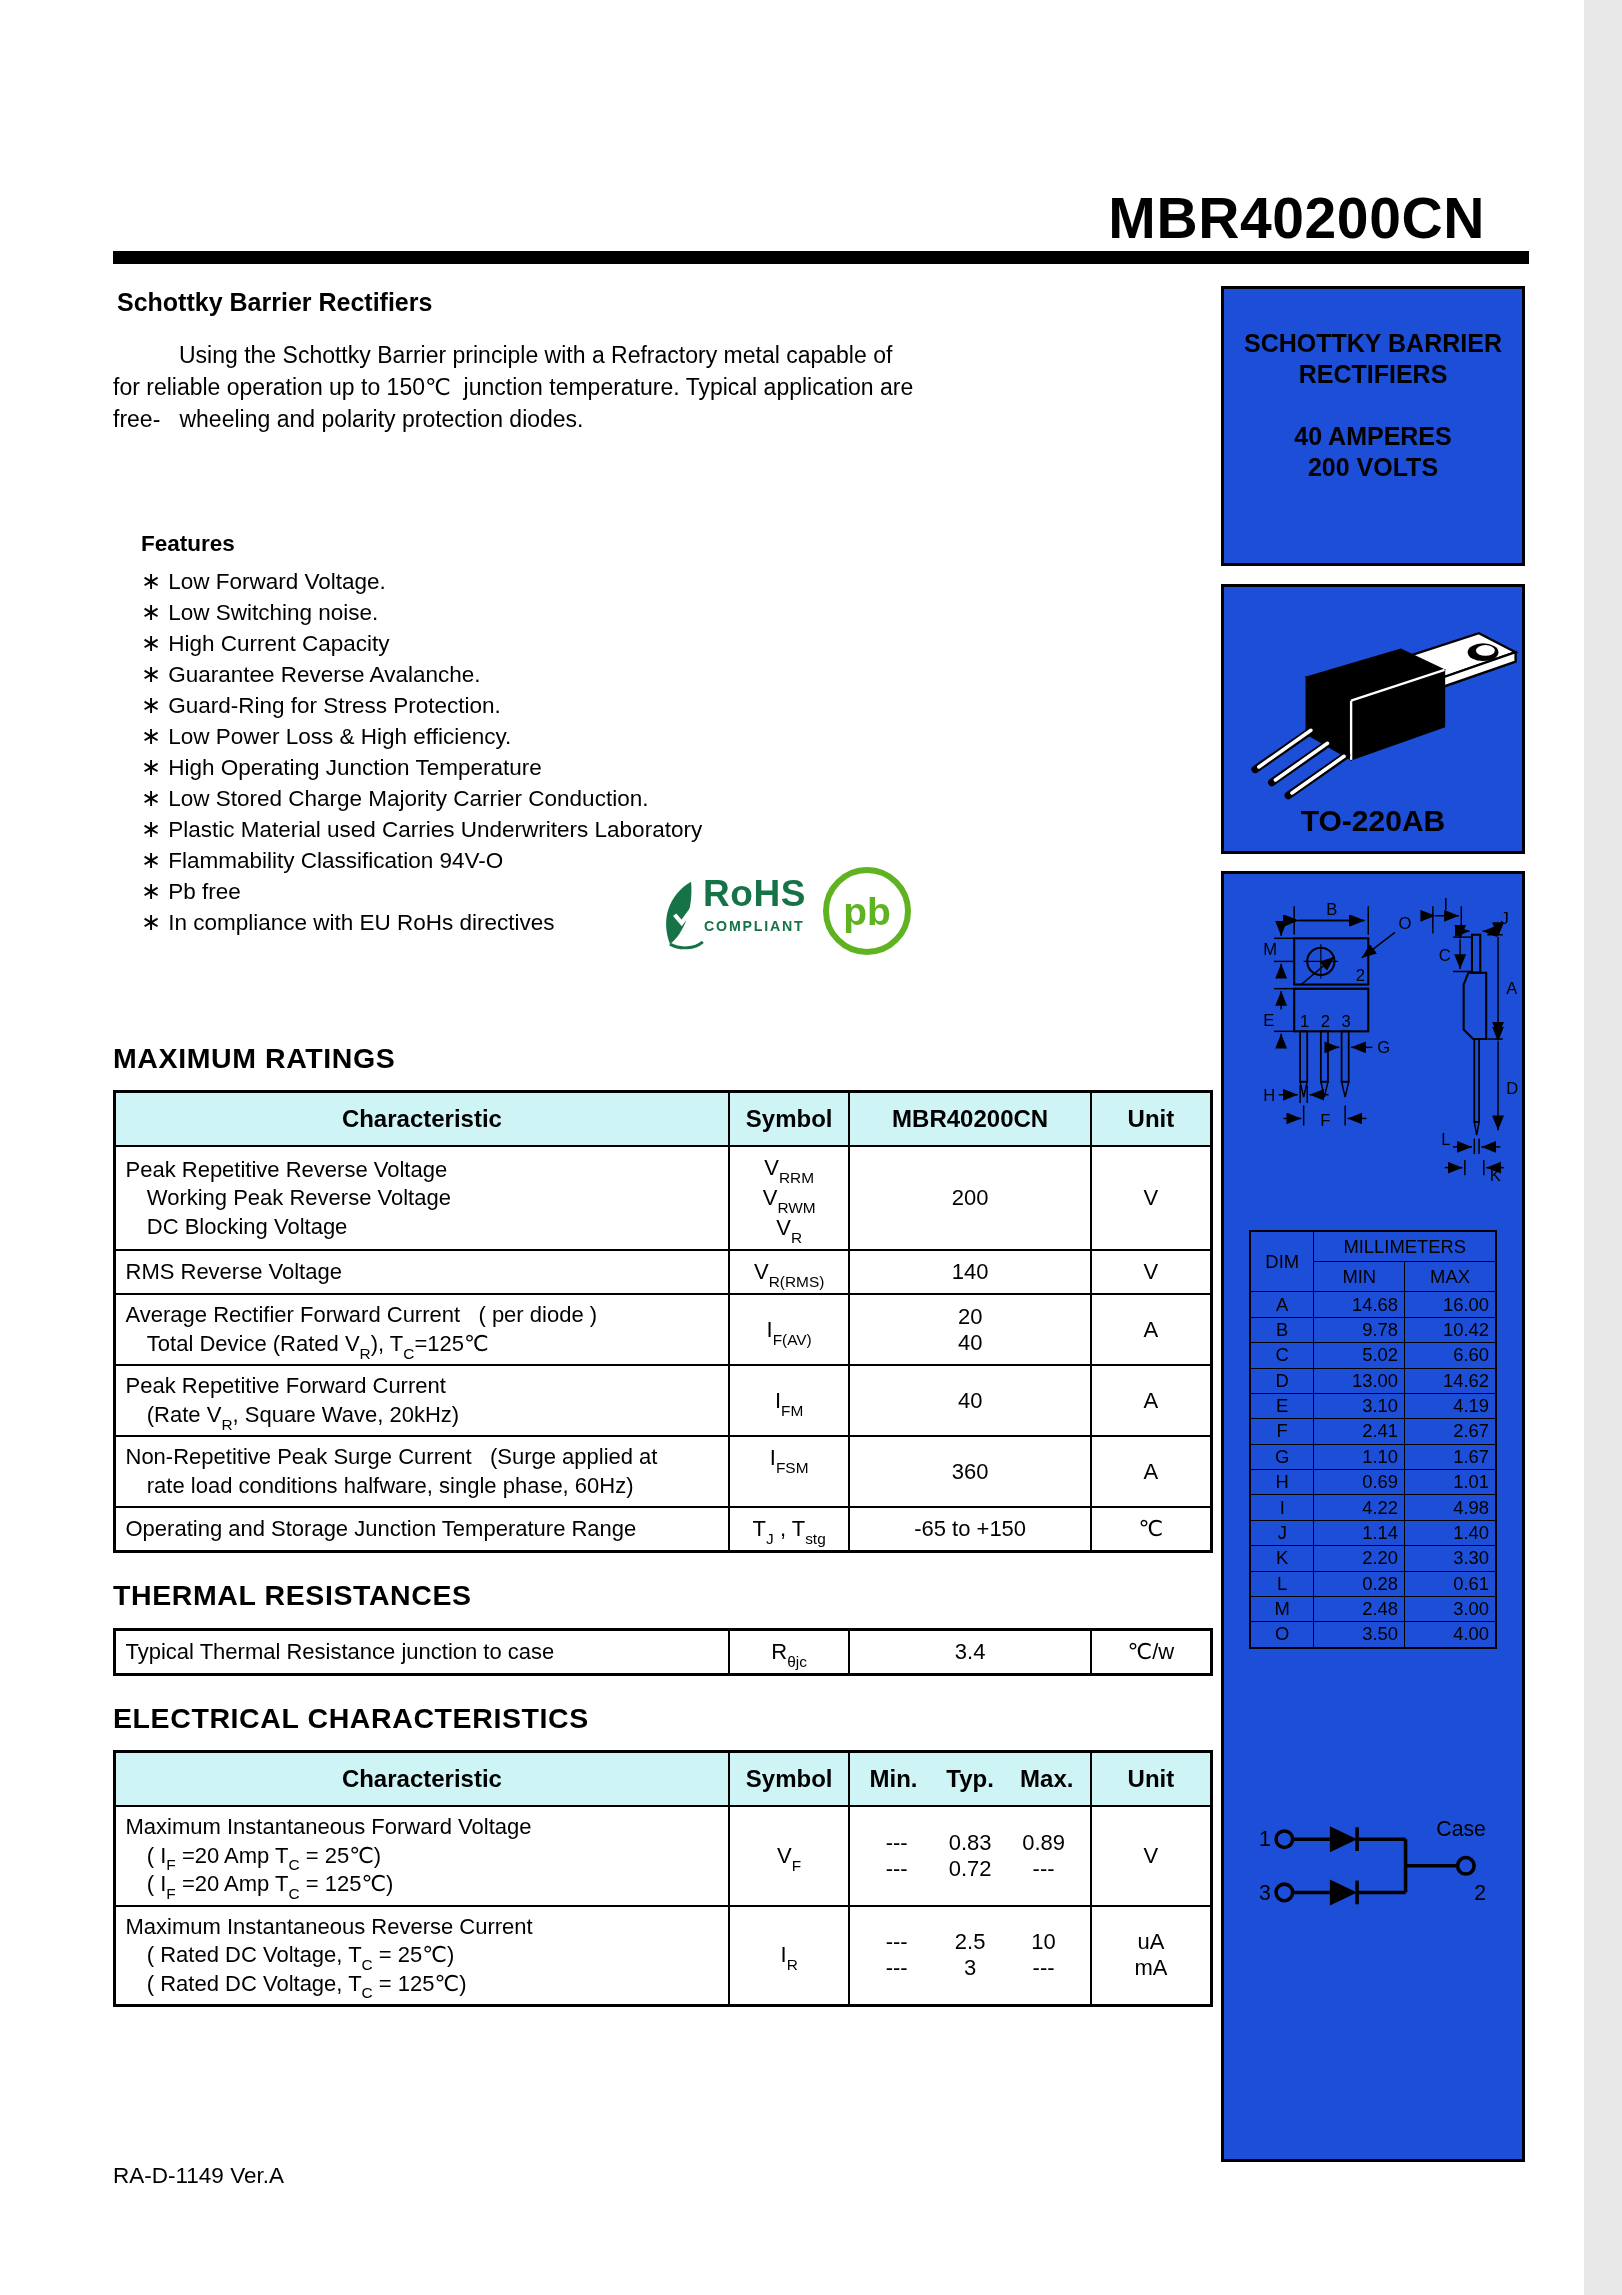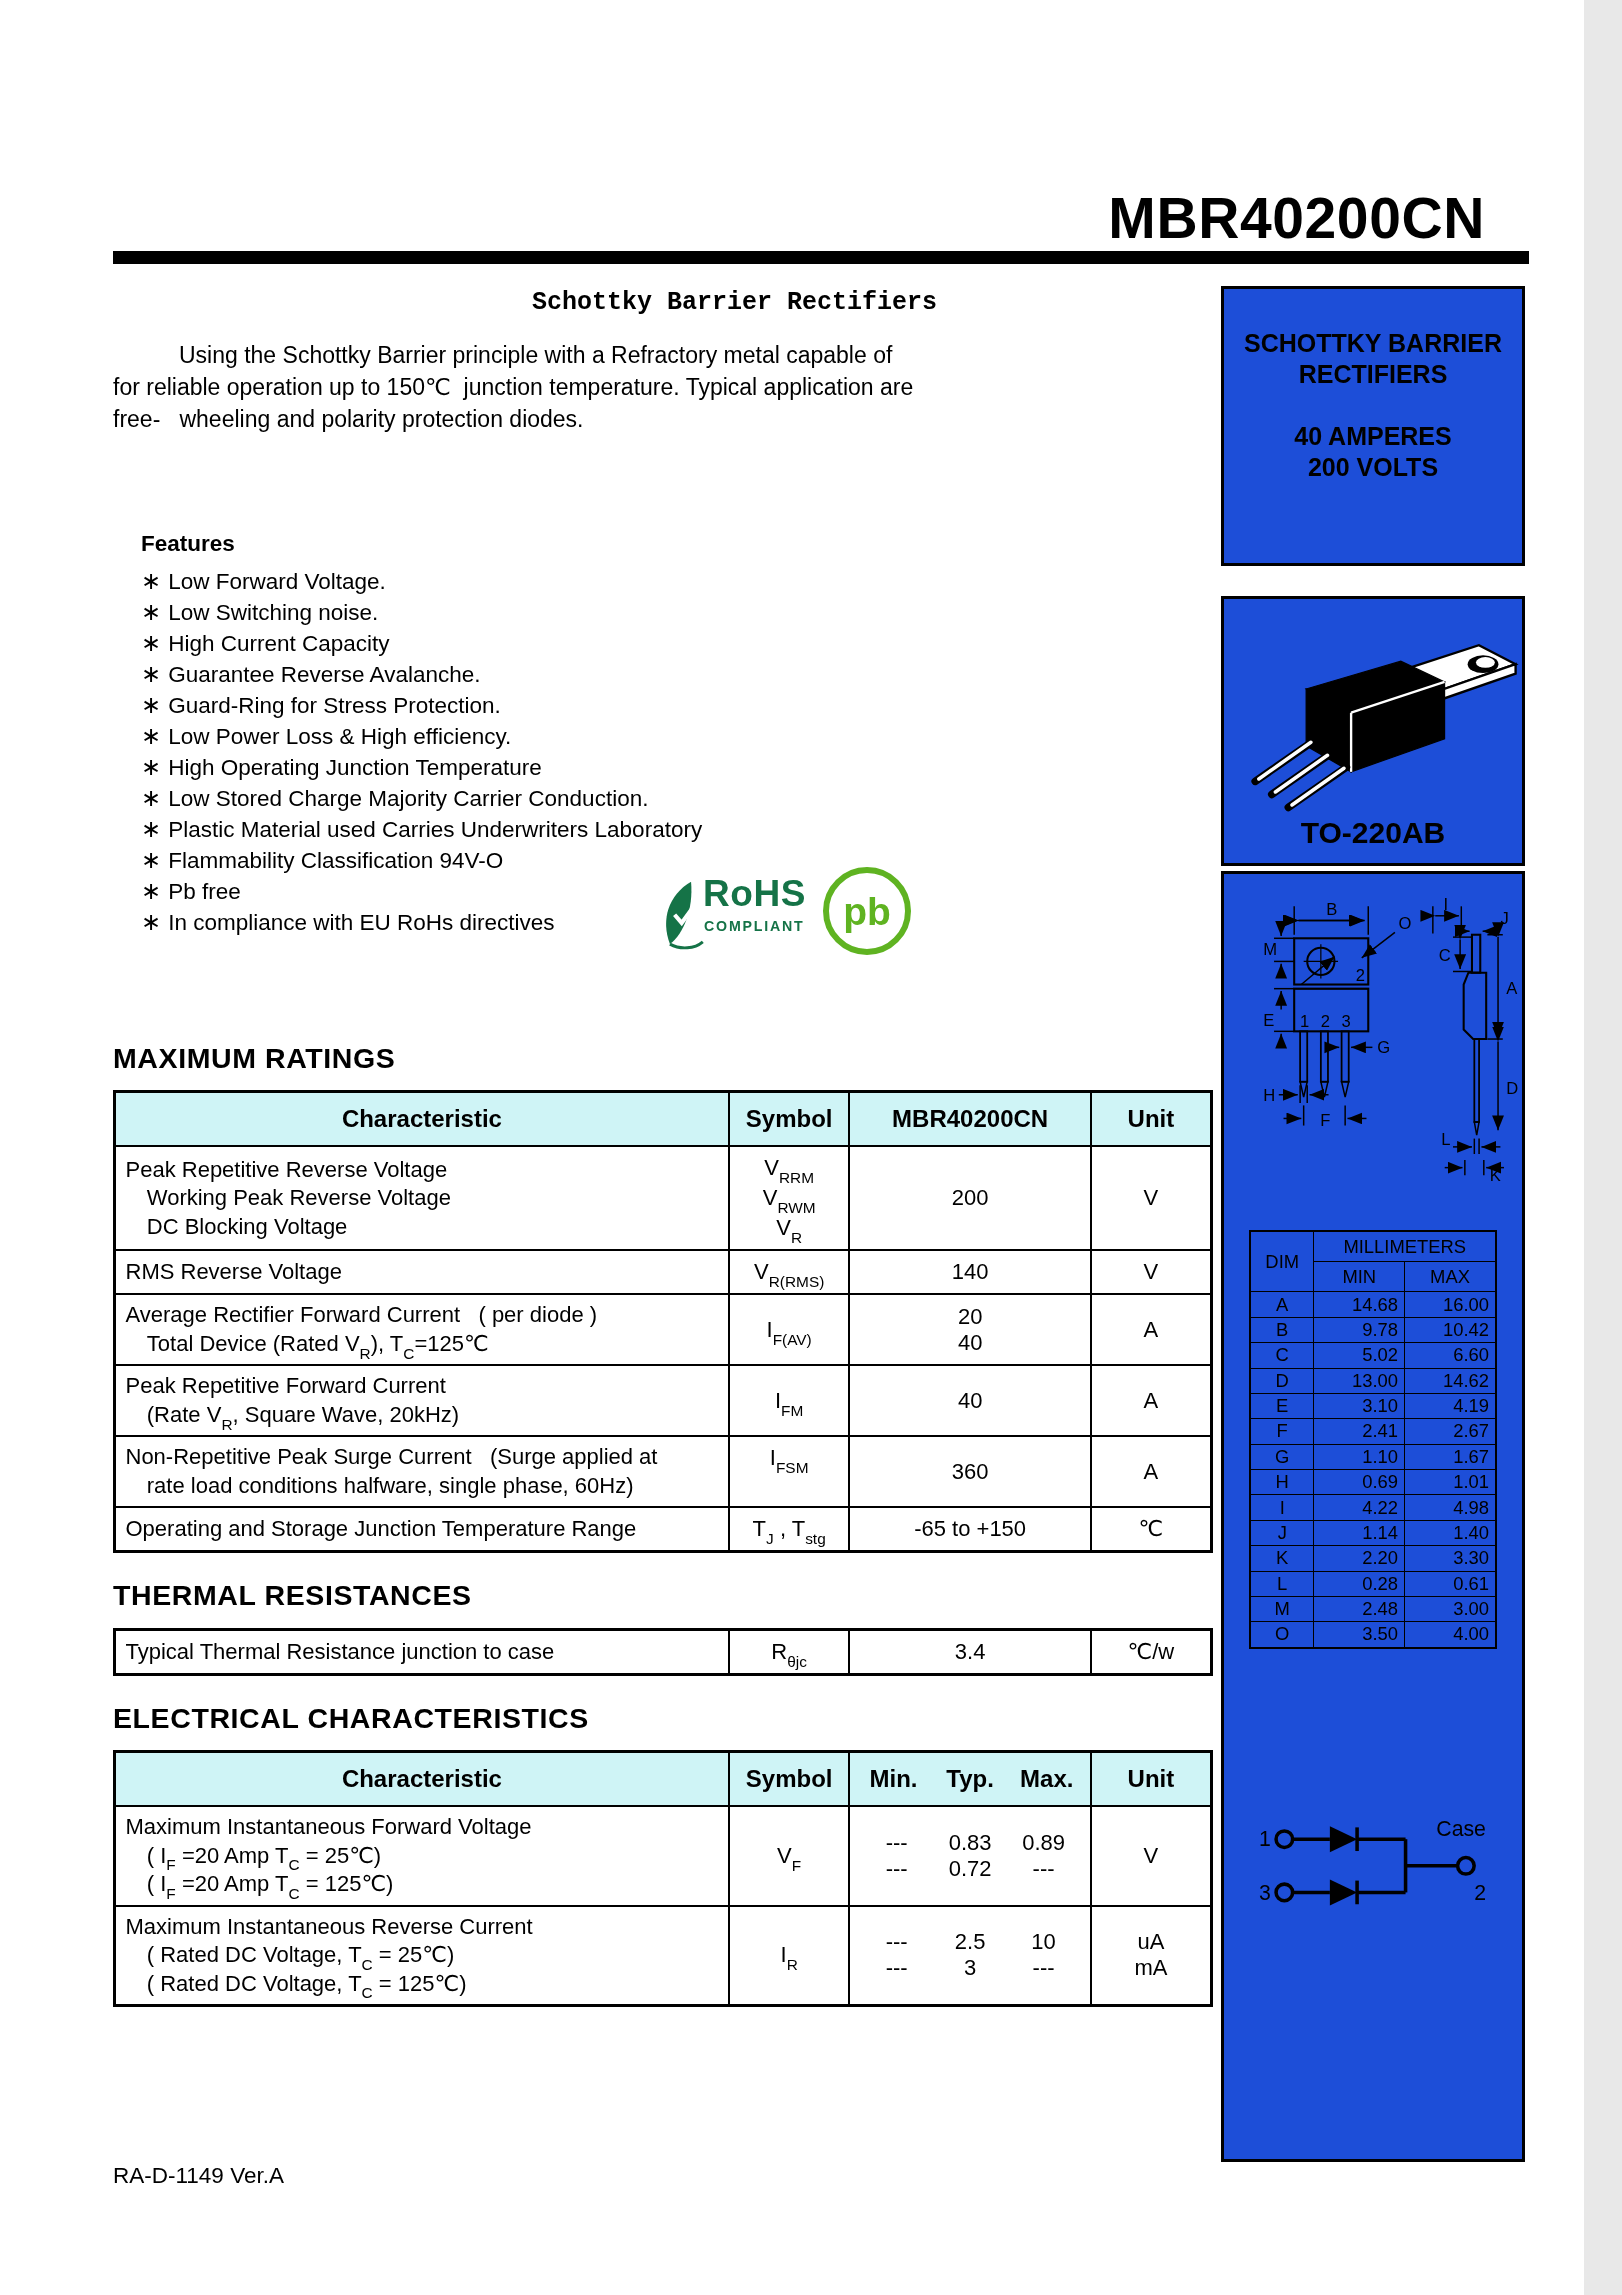--- a/index.html
+++ b/index.html
@@ -4,22 +4,22 @@
 <style>
   html,body{margin:0;padding:0;background:#e8e8e8;}
   .page{position:relative;width:1584px;height:2295px;background:#ffffff;
         font-family:"Liberation Sans","DejaVu Sans",sans-serif;color:#000;overflow:hidden;}
 
   
   .part-title{position:absolute;top:185px;right:99px;font-size:57px;font-weight:bold;letter-spacing:0.6px;}
   .title-bar{position:absolute;left:113px;top:251px;width:1416px;height:13px;background:#000;}
 
   
-  .intro-heading{position:absolute;left:101px;top:288px;width:836px;text-align:right;
-                 font-size:25px;font-weight:bold;font-family:Liberation Mono, monospace;}
+  .intro-heading{position:absolute;left:117px;top:288px;width:836px;text-align:left;
+                 font-size:25px;font-weight:bold;}
   .paragraph{position:absolute;left:113px;top:339px;font-size:23px;line-height:32px;}
   .para-line{white-space:pre;}
   .para-line.first{padding-left:66px;}
 
   
   .features{position:absolute;left:141px;top:531px;font-size:22.5px;}
   .features-heading{font-weight:bold;margin-bottom:9.5px;}
   .feature-item{display:flex;align-items:baseline;height:31px;}
   .feature-bullet{margin-right:7.1px;font-size:24px;}
 
@@ -51,21 +51,21 @@
 
   
   .footer{position:absolute;left:113px;top:2163px;font-size:22.5px;}
 
   
   .sbox{position:absolute;left:1221px;width:304px;border:3px solid #000;background:#1d4ed8;box-sizing:border-box;}
   .box-summary{top:286px;height:280px;text-align:center;}
   .summary-line{font-size:25px;font-weight:bold;line-height:31px;}
   .summary-group1{margin-top:39px;}
   .summary-group2{margin-top:31px;}
-  .box-package{top:596px;height:270px;}
+  .box-package{top:584px;height:270px;}
   .package-art{position:absolute;left:0px;top:6px;}
   .package-label{position:absolute;bottom:13px;width:100%;text-align:center;font-size:30px;font-weight:bold;}
   .box-dims{top:871px;height:1291px;}
   .dim-drawing{position:absolute;left:0px;top:24px;}
   .dt{font-size:28px;fill:#000;font-family:"Liberation Sans","DejaVu Sans",sans-serif;}
   .dim-table-wrap{position:absolute;left:25px;top:356px;width:248px;}
   table.dims{border-collapse:collapse;width:100%;border:2.4px solid #000;}
   table.dims th,table.dims td{border:1.8px solid #000;font-size:18.4px;padding:1.2px 6px;}
   table.dims th{font-weight:normal;text-align:center;padding:3.6px 6px;}
   td.dim-letter{text-align:center;width:26%;}

